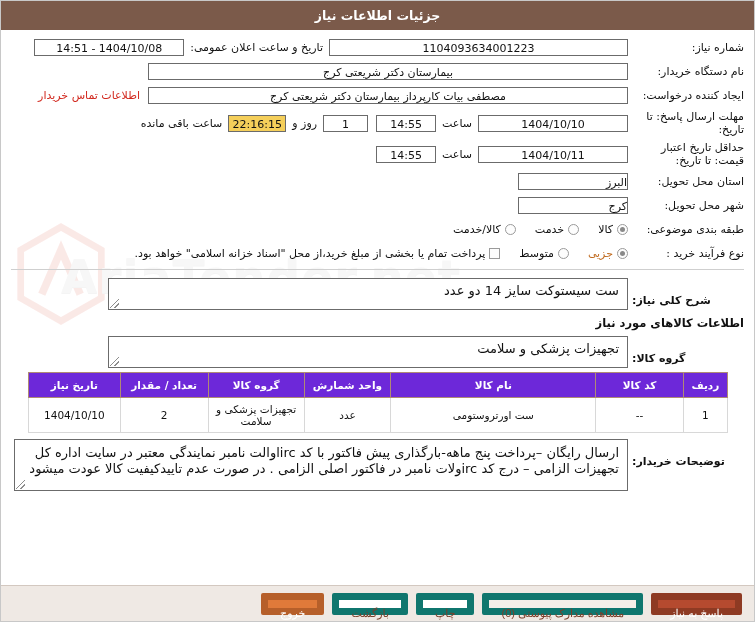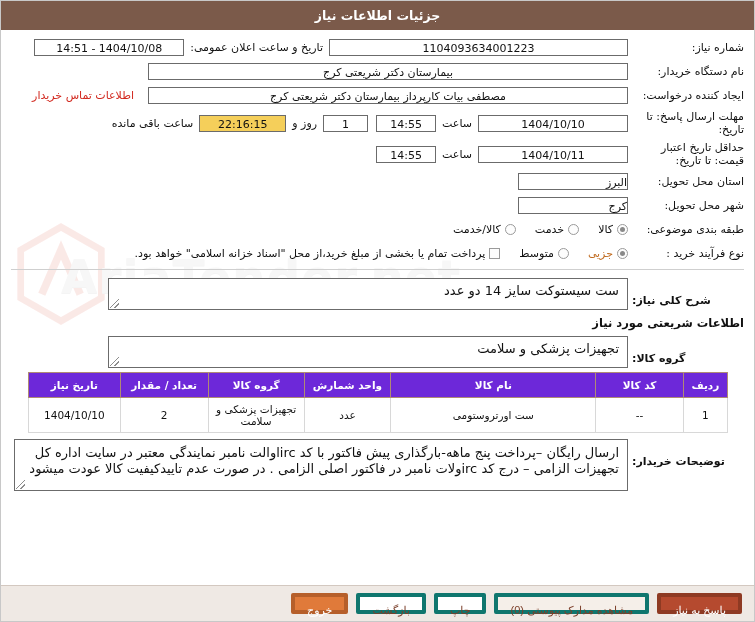--- a/index.html
+++ b/index.html
@@ -112,31 +112,31 @@
   .gap { width: 8px; flex: none; }
   .mini-lbl {
     font-size: 11px;
     padding: 0 6px;
     color: #111;
     white-space: nowrap;
   }
   .link-red {
     color: #d2291f;
     font-size: 11px;
-    margin-right: 14px;
+    margin-right: 8px;
     text-decoration: none;
     cursor: pointer;
     white-space: nowrap;
   }
   .countdown {
     background: #f5cf5a;
     border: 1px solid #6b6b6b;
     height: 17px;
     line-height: 17px;
-    width: 87px;
+    width: 58px;
     text-align: center;
     font-size: 11px;
     box-sizing: border-box;
     color: #111;
   }
   
   .radio-set {
     display: flex;
     align-items: center;
     gap: 3px;
@@ -256,21 +256,21 @@
     align-items: center;
     padding: 0 12px;
     box-sizing: border-box;
     gap: 8px;
   }
   .btn {
     height: 21px;
     line-height: 19px;
     padding: 4px 12px;
     font-size: 11px;
-    border: 4px solid #0f766e;
+    border: 7px solid #0f766e;
     background: #ffffff;
     color: #7b3f2a;
     cursor: pointer;
     box-sizing: border-box;
     white-space: nowrap;
     border-radius: 2px;
   }
   .btn.primary {
     background: #b54a2f;
     color: #fff;
@@ -393,21 +393,21 @@
       <hr class="sep">
 
       <div class="sec-row">
         <div class="sec-lbl">شرح کلی نیاز:</div>
         <div class="area a1">
           <span>ست سیستوکت   سایز 14    دو عدد</span>
           <span class="grip"></span>
         </div>
       </div>
 
-      <div class="section-title">اطلاعات شریعتی مورد نیاز</div>
+      <div class="section-title">اطلاعات کالاهای مورد نیاز</div>
 
       <div class="sec-row">
         <div class="sec-lbl">گروه کالا:</div>
         <div class="area a2">
           <span>تجهیزات پزشکی و سلامت</span>
           <span class="grip"></span>
         </div>
       </div>
 
       <div class="tbl-wrap">

